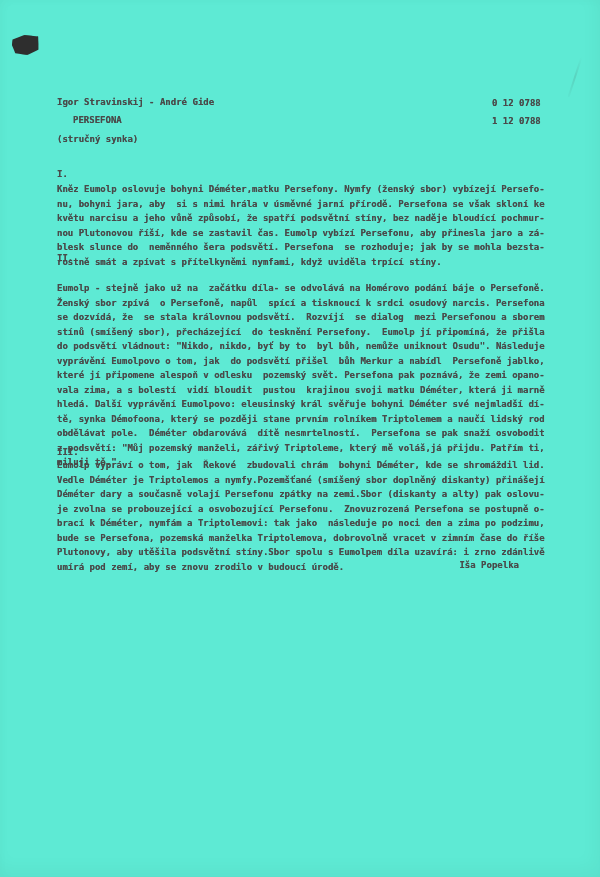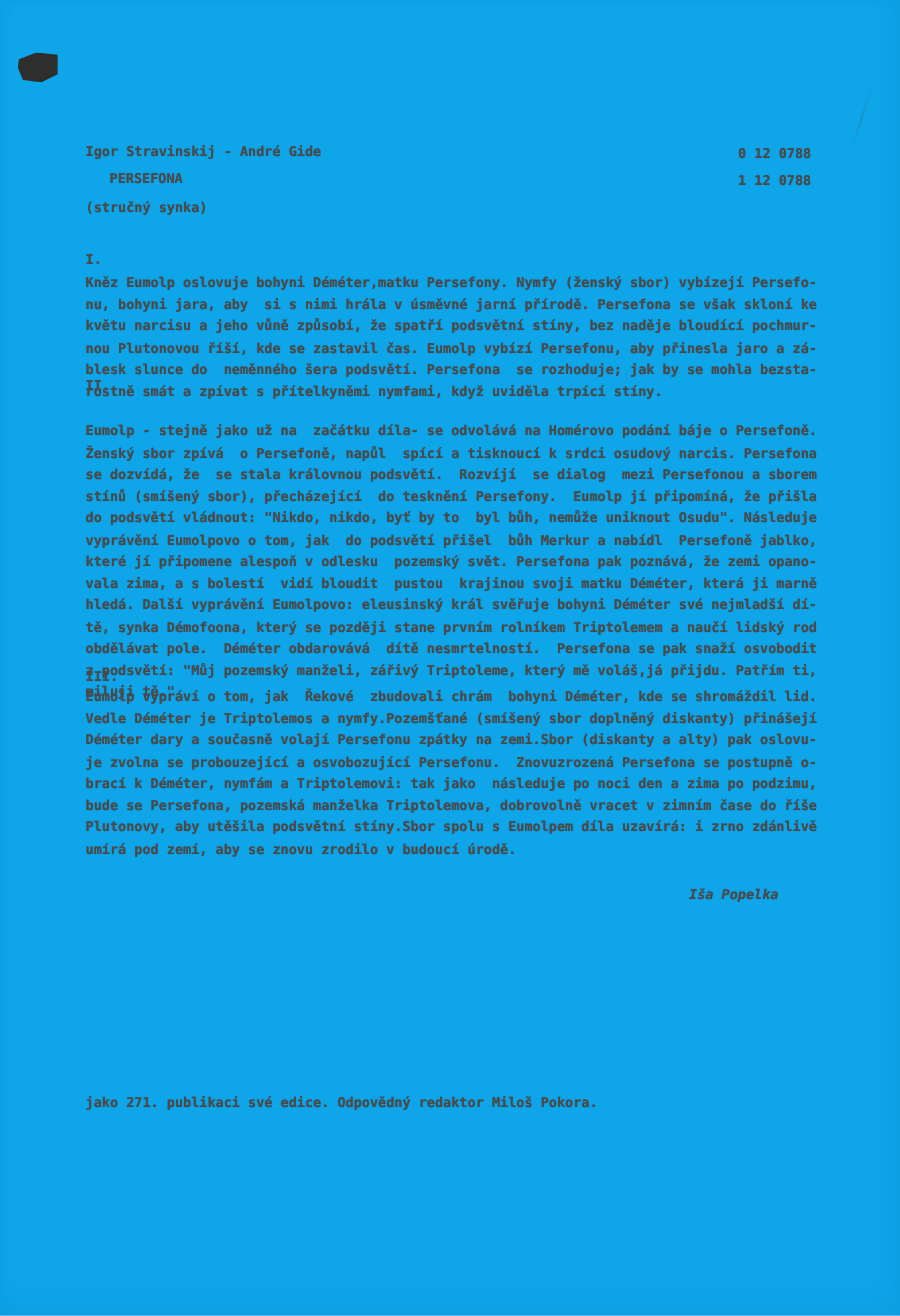--- a/index.html
+++ b/index.html
@@ -4,21 +4,21 @@
 <style>
   html,body{margin:0;padding:0;}
   body{
     width:600px;height:877px;
     background:#e9e9e9;
     font-family:"DejaVu Sans Mono", monospace;
   }
   #page{
     position:relative;
     width:600px;height:877px;
-    background:#0ea5e9;
+    background:#5eead4;
     overflow:hidden;
     box-shadow:inset -4px -8px 18px rgba(0,0,0,0.035), inset 2px 2px 10px rgba(0,0,0,0.015);
   }
   .tw{
     position:absolute;
     font-family:"DejaVu Sans Mono", monospace;
     font-weight:700;
     font-size:9px;
     line-height:14.5px;
     color:#4a4a4a;
@@ -98,18 +98,17 @@
   <div class="tw" style="left:57px;top:445px;">III.</div>
   <div class="tw" style="left:57px;top:458px;">Eumolp vypráví o tom, jak  Řekové  zbudovali chrám  bohyni Déméter, kde se shromáždil lid.
 Vedle Déméter je Triptolemos a nymfy.Pozemšťané (smíšený sbor doplněný diskanty) přinášejí
 Déméter dary a současně volají Persefonu zpátky na zemi.Sbor (diskanty a alty) pak oslovu-
 je zvolna se probouzející a osvobozující Persefonu.  Znovuzrozená Persefona se postupně o-
 brací k Déméter, nymfám a Triptolemovi: tak jako  následuje po noci den a zima po podzimu,
 bude se Persefona, pozemská manželka Triptolemova, dobrovolně vracet v zimním čase do říše
 Plutonovy, aby utěšila podsvětní stíny.Sbor spolu s Eumolpem díla uzavírá: i zrno zdánlivě
 umírá pod zemí, aby se znovu zrodilo v budoucí úrodě.</div>
 
-  <div class="tw sig" style="left:57px;top:590px;width:462px;font-style:italic;">Iša Popelka</div>
+  <div class="tw sig" style="left:57px;top:558px;width:462px;">Iša Popelka</div>
 
-  <div class="tw ftr" style="left:57px;top:730px;">jako 271. publikaci své edice. Odpovědný redaktor Miloš Pokora.</div>
 
 
 </div>
 
 </body></html>

